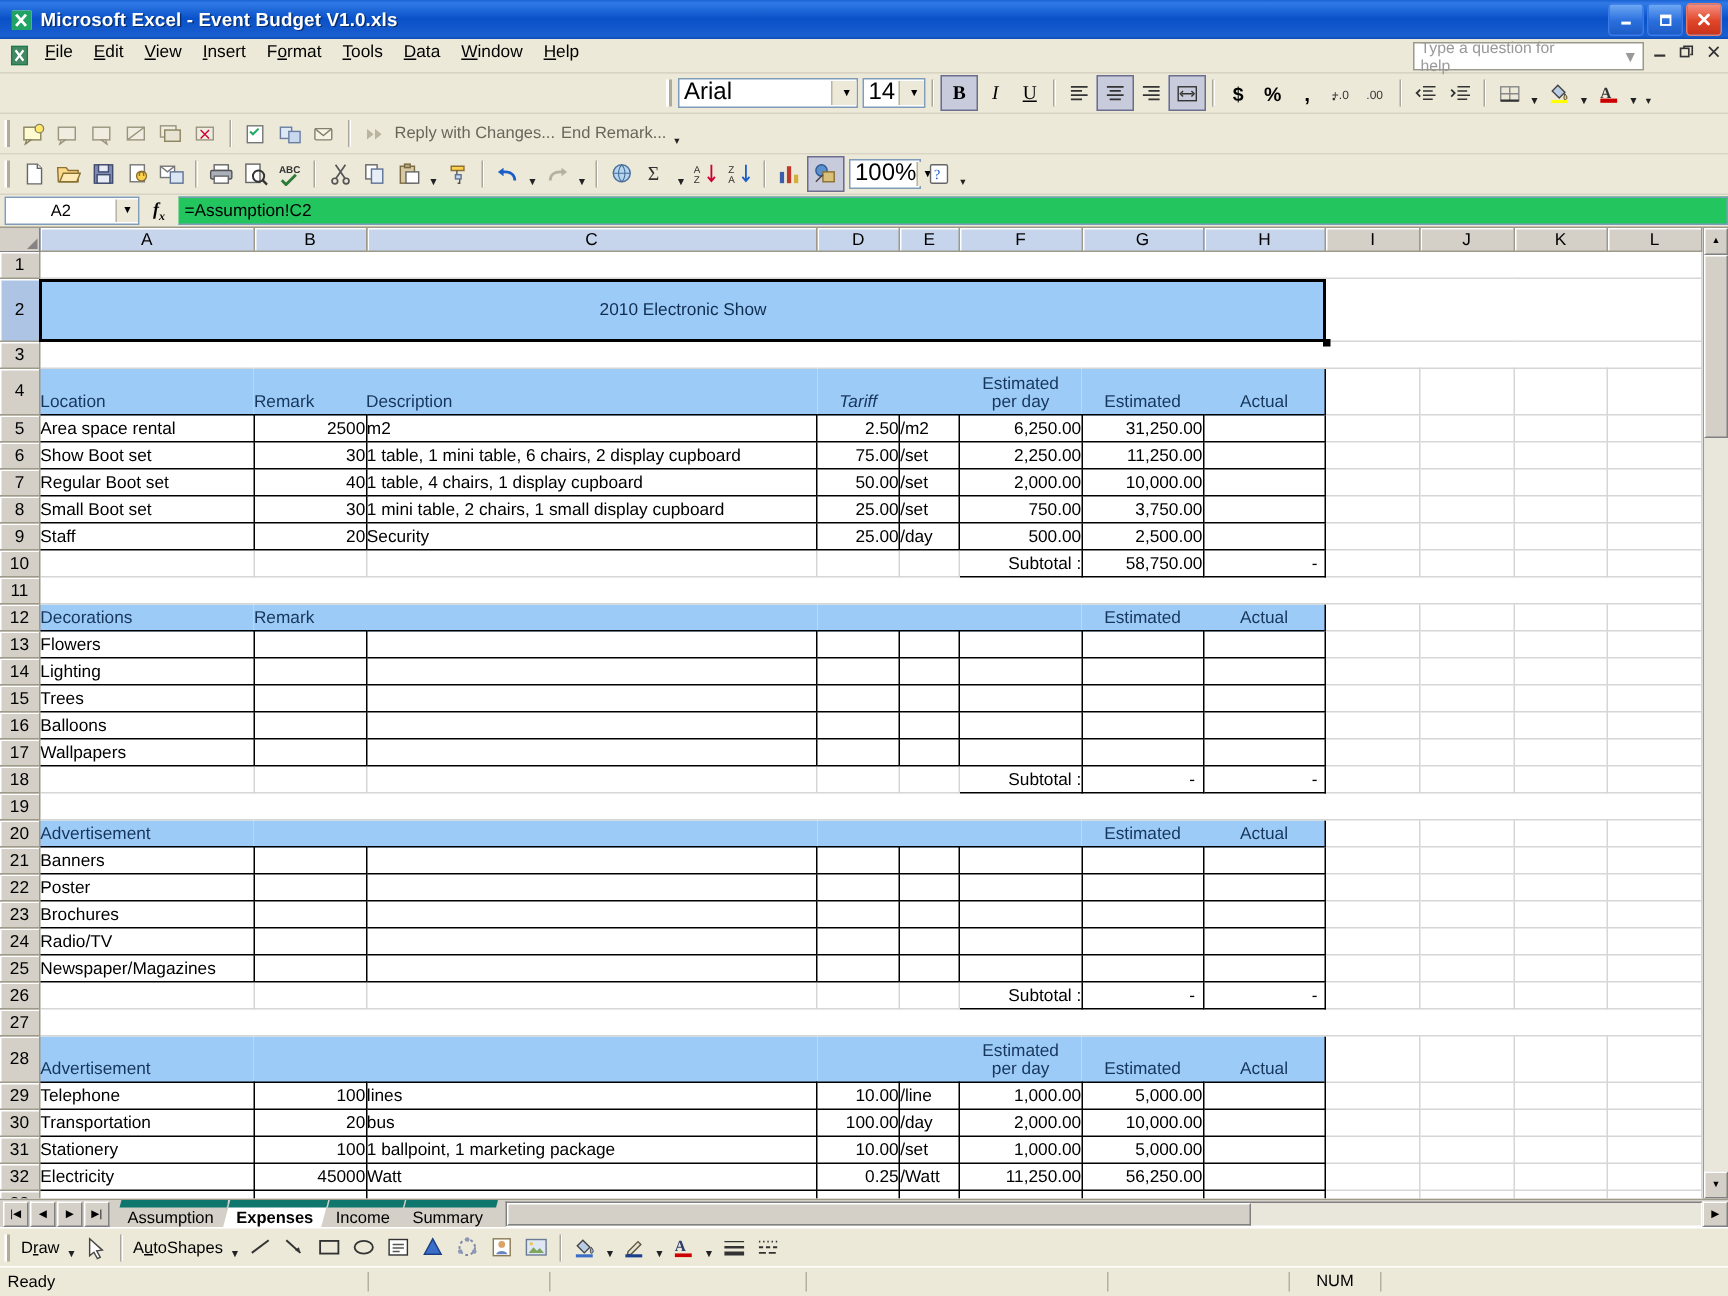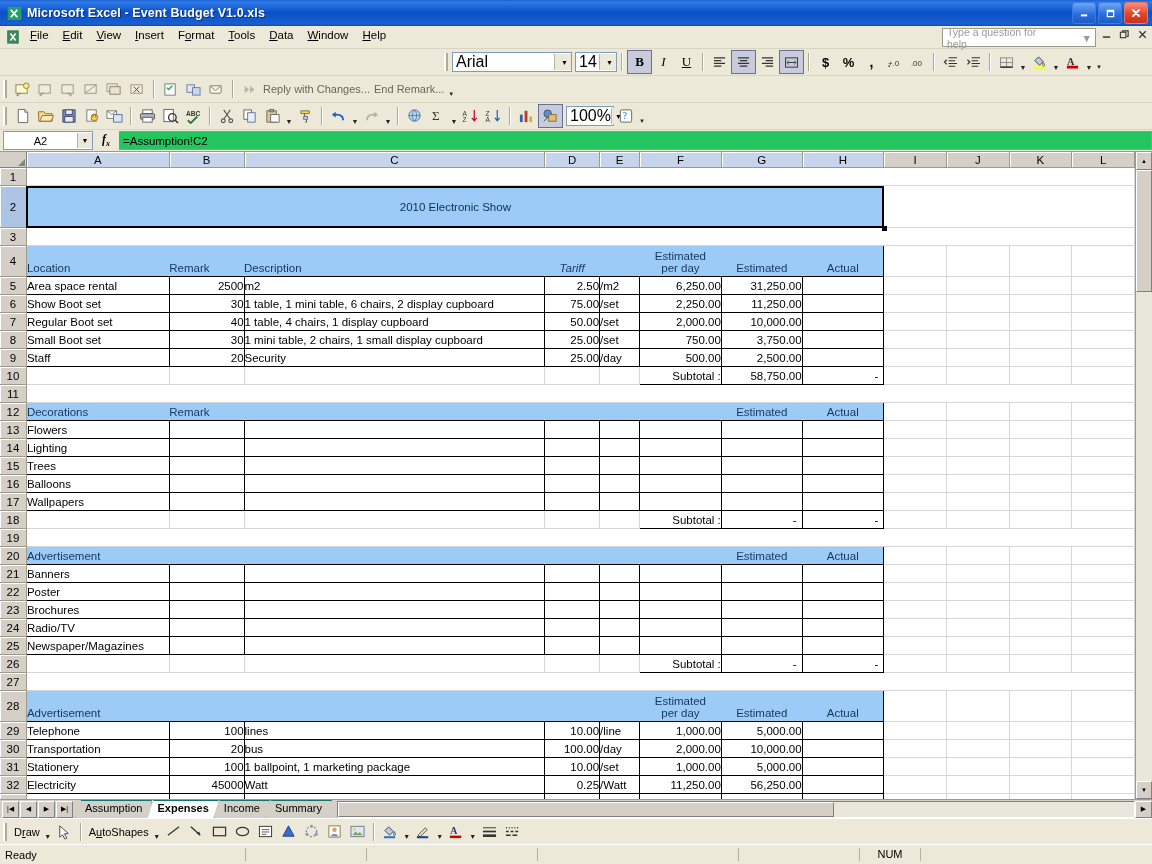--- a/index.html
+++ b/index.html
@@ -113,21 +113,21 @@
         display:flex;align-items:center;justify-content:center;font-size:6px;}
   .sthumb{background:#d4d0c8;border:1px solid;border-color:#fff #808080 #808080 #fff;}
   .strack{flex:1;background:#e9e6dc;}
 
   
   .tabbar{height:18px;flex:0 0 18px;background:#d4d0c8;display:flex;align-items:stretch;border-top:1px solid #9e9a8a;}
   .navbtns{display:flex;align-items:center;padding:0 2px;gap:1px;}
   .navb{width:15px;height:15px;display:flex;align-items:center;justify-content:center;font-size:7px;
         background:#d4d0c8;border:1px solid;border-color:#fff #808080 #808080 #fff;}
   .tabs{display:flex;align-items:flex-start;}
-  .tab{padding:1px 9px 0 9px;font-size:11px;background:#d4d0c8;border-top:1px solid #0f766e;
+  .tab{padding:1px 9px 0 9px;font-size:11px;background:#d4d0c8;border-top:5px solid #0f766e;
        border-left:1px solid #9e9a8a;border-right:1px solid #9e9a8a;
        clip-path:polygon(6px 0,100% 0,calc(100% - 6px) 100%,0 100%);margin-right:-5px;height:17px;color:#000;}
   .tab.active{background:#fff;font-weight:bold;}
   .tabspace{flex:1;display:flex;align-items:center;padding-left:10px;}
   .hscroll{flex:1;height:15px;background:#e9e6dc;border:1px solid;border-color:#808080 #fff #fff #808080;display:flex;}
   .hthumb{width:62%;background:#d4d0c8;border:1px solid;border-color:#fff #808080 #808080 #fff;}
   .hbtn{width:15px;height:15px;display:flex;align-items:center;justify-content:center;font-size:7px;
         background:#d4d0c8;border:1px solid;border-color:#fff #808080 #808080 #fff;}
 
   

